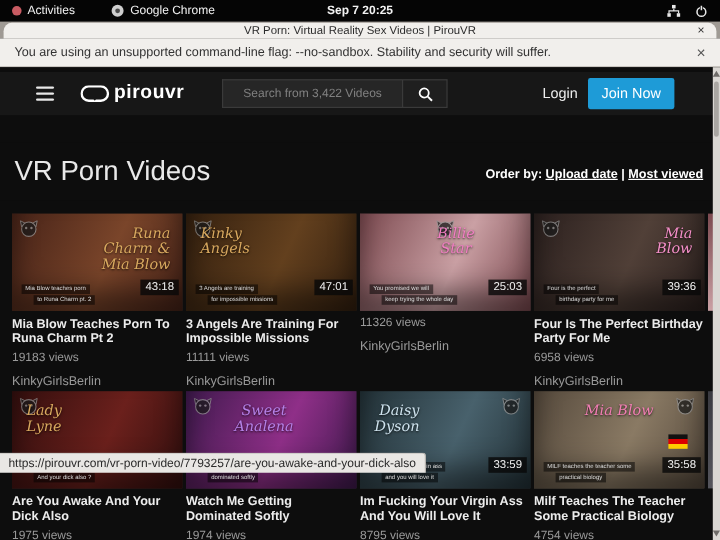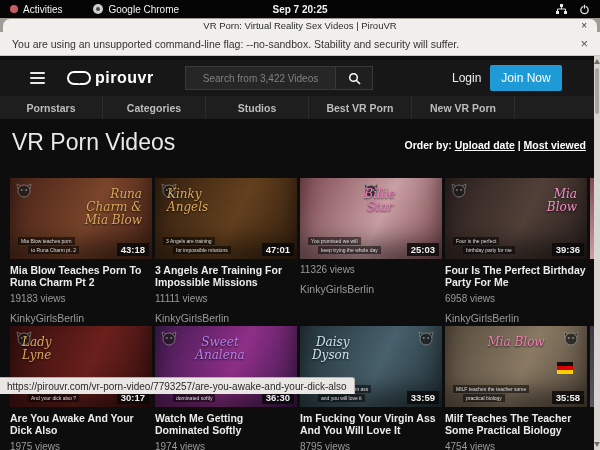--- a/index.html
+++ b/index.html
@@ -62,22 +62,22 @@
   
   .card { position:absolute; width:142px; }
   .thumb { position:relative; width:142px; height:81px; overflow:hidden; cursor:pointer; }
   .thumb::after { content:""; position:absolute; inset:0; box-shadow:inset 0 -18px 22px rgba(0,0,0,.45); }
   .catlogo { position:absolute; top:5px; opacity:.75; }
   .overlay-name { position:absolute; top:10px; font-family:"DejaVu Serif", serif; font-style:italic;
     font-size:12px; line-height:1.1; white-space:pre-line; text-shadow:0 1px 2px rgba(0,0,0,.8); z-index:2; }
   .cap { position:absolute; left:8px; bottom:5px; display:flex; flex-direction:column; gap:1px; z-index:2; }
   .cap span { font-size:5px; color:#ddd; background:rgba(0,0,0,.5); padding:1px 3px; width:max-content; }
   .cap span:last-child { margin-left:10px; }
-  .dur { position:absolute; right:3px; bottom:3px; background:rgba(8,8,8,.82); color:#f0f0f0;
-    font-size:9.5px; font-weight:bold; padding:1px 4px; z-index:3; }
+  .dur { position:absolute; right:3px; bottom:13px; background:rgba(8,8,8,.82); color:#f0f0f0;
+    font-size:9.5px; font-weight:normal; padding:1px 4px; z-index:3; }
   .flag { position:absolute; right:14px; top:36px; width:16px; height:12px; z-index:2;
     background:linear-gradient(#111 33%, #d00 33%, #d00 66%, #fc0 66%); display:none; }
   .vtitle { margin-top:5px; color:#ececec; font-size:10.5px; font-weight:bold; line-height:1.15; cursor:pointer; }
   .views { margin-top:5px; color:#9a9a9a; font-size:10px; }
   .studio { margin-top:8px; color:#9a9a9a; font-size:10.5px; cursor:pointer; }
   .sliver { position:absolute; left:590px; width:6px; height:81px; }
 
   
   #statusbar { position:absolute; left:0; bottom:0; height:17px; background:#e9e7e4;
     border:1px solid #b5b2ae; border-left:none; border-bottom:none; border-radius:0 3px 0 0;
@@ -150,27 +150,20 @@
           <svg width="13" height="13" viewBox="0 0 13 13">
             <circle cx="5.5" cy="5.5" r="3.8" fill="none" stroke="#fff" stroke-width="1.5"></circle>
             <line x1="8.5" y1="8.5" x2="12" y2="12" stroke="#fff" stroke-width="1.6"></line>
           </svg>
         </div>
       </div>
       <span id="login-link">Login</span>
       <button id="join-btn" style="background: rgb(30, 155, 215);">Join Now</button>
     </div>
 
-    <div id="menu">
-      <div class="menu-item">Pornstars</div>
-      <div class="menu-item">Categories</div>
-      <div class="menu-item">Studios</div>
-      <div class="menu-item">Best VR Porn</div>
-      <div class="menu-item">New VR Porn</div>
-    </div>
 
     <div id="heading-row">
       <div id="page-title">VR Porn Videos</div>
       <div id="order-by">
         <span>Order by:</span>
         <a>Upload date</a>
         <span>|</span>
         <a>Most viewed</a>
       </div>
     </div>

